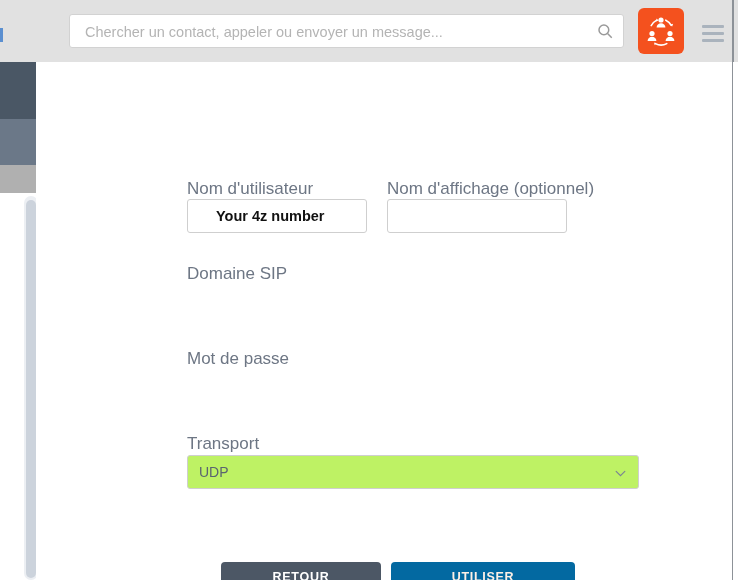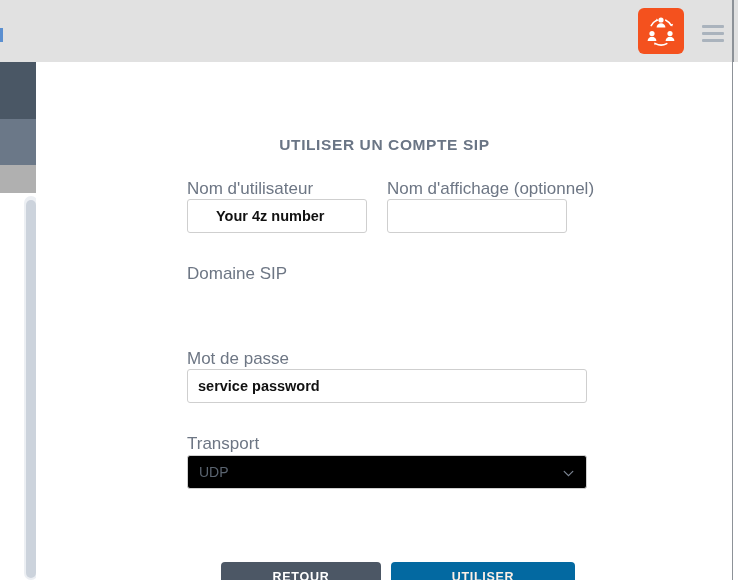--- a/index.html
+++ b/index.html
@@ -200,22 +200,22 @@
   #label-displayname  { left: 351px; top: 117px; }
   #input-displayname  { left: 351px; top: 137px; width: 180px; height: 34px; }
   #label-sipdomain    { left: 151px; top: 202px; }
   #box-sipdomain      { left: 151px; top: 222px; width: 400px; height: 34px; }
   #label-password     { left: 151px; top: 287px; }
   #input-password     { left: 151px; top: 307px; width: 400px; height: 34px; }
   #label-transport    { left: 151px; top: 372px; }
   #select-transport-wrap {
     position: absolute;
     left: 151px; top: 393px;
-    width: 400px; height: 34px;
-    background: #000000;
+    width: 452px; height: 34px;
+    background: #bef264;
     border: 1px solid #cfcfcf;
     border-radius: 3px;
     box-sizing: border-box;
   }
   #select-transport-value {
     position: absolute;
     left: 11px; top: 8px;
     font-size: 14px;
     color: #5a6470;
   }
@@ -263,20 +263,27 @@
   <div class="left-block" id="left-block-2"></div>
   <div class="left-block" id="left-block-3"></div>
   <div id="left-scrollbar"></div>
   <div id="left-scrollbar-thumb"></div>
 </div>
 
 <div id="main-window">
 
   <div id="topbar">
 
+    <div id="search-wrap">
+      <input id="search-input" type="text" placeholder="Chercher un contact, appeler ou envoyer un message..." style="">
+      <svg id="search-icon" viewBox="0 0 24 24" fill="none" stroke="currentColor" stroke-width="2">
+        <circle cx="10.5" cy="10.5" r="6.5"></circle>
+        <line x1="15.4" y1="15.4" x2="21" y2="21"></line>
+      </svg>
+    </div>
 
     <button id="conference-button">
       <svg viewBox="0 0 46 46" width="46" height="46">
 
         <g fill="#ffffff">
           <circle cx="23" cy="12" r="2.6"></circle>
           <path d="M18.6 19.4c0-2.4 2-4.2 4.4-4.2s4.4 1.8 4.4 4.2z"></path>
         </g>
 
         <g fill="#ffffff">
@@ -304,32 +311,30 @@
 
     <button id="menu-button">
       <span class="menu-line"></span>
       <span class="menu-line"></span>
       <span class="menu-line"></span>
     </button>
   </div>
 
   <div id="form-panel">
 
-    <div id="panel-title">UTILISER UN COMPTE SIP</div>
 
     <div class="field-label" id="label-username">Nom d'utilisateur</div>
     <input class="text-field" id="input-username" type="text" value="Your 4z number" style="">
 
     <div class="field-label" id="label-displayname">Nom d'affichage (optionnel)</div>
     <input class="text-field" id="input-displayname" type="text" value="" style="">
 
     <div class="field-label" id="label-sipdomain">Domaine SIP</div>
 
     <div class="field-label" id="label-password">Mot de passe</div>
-    <input class="text-field" id="input-password" type="text" value="service password" style="">
 
     <div class="field-label" id="label-transport">Transport</div>
     <div id="select-transport-wrap">
       <span id="select-transport-value">UDP</span>
       <svg id="chevron-down-icon" viewBox="0 0 24 24" fill="none" stroke="currentColor" stroke-width="2.2" stroke-linecap="round">
         <polyline points="4,8 12,16 20,8"></polyline>
       </svg>
     </div>
 
     <button class="form-button" id="back-button">RETOUR</button>

